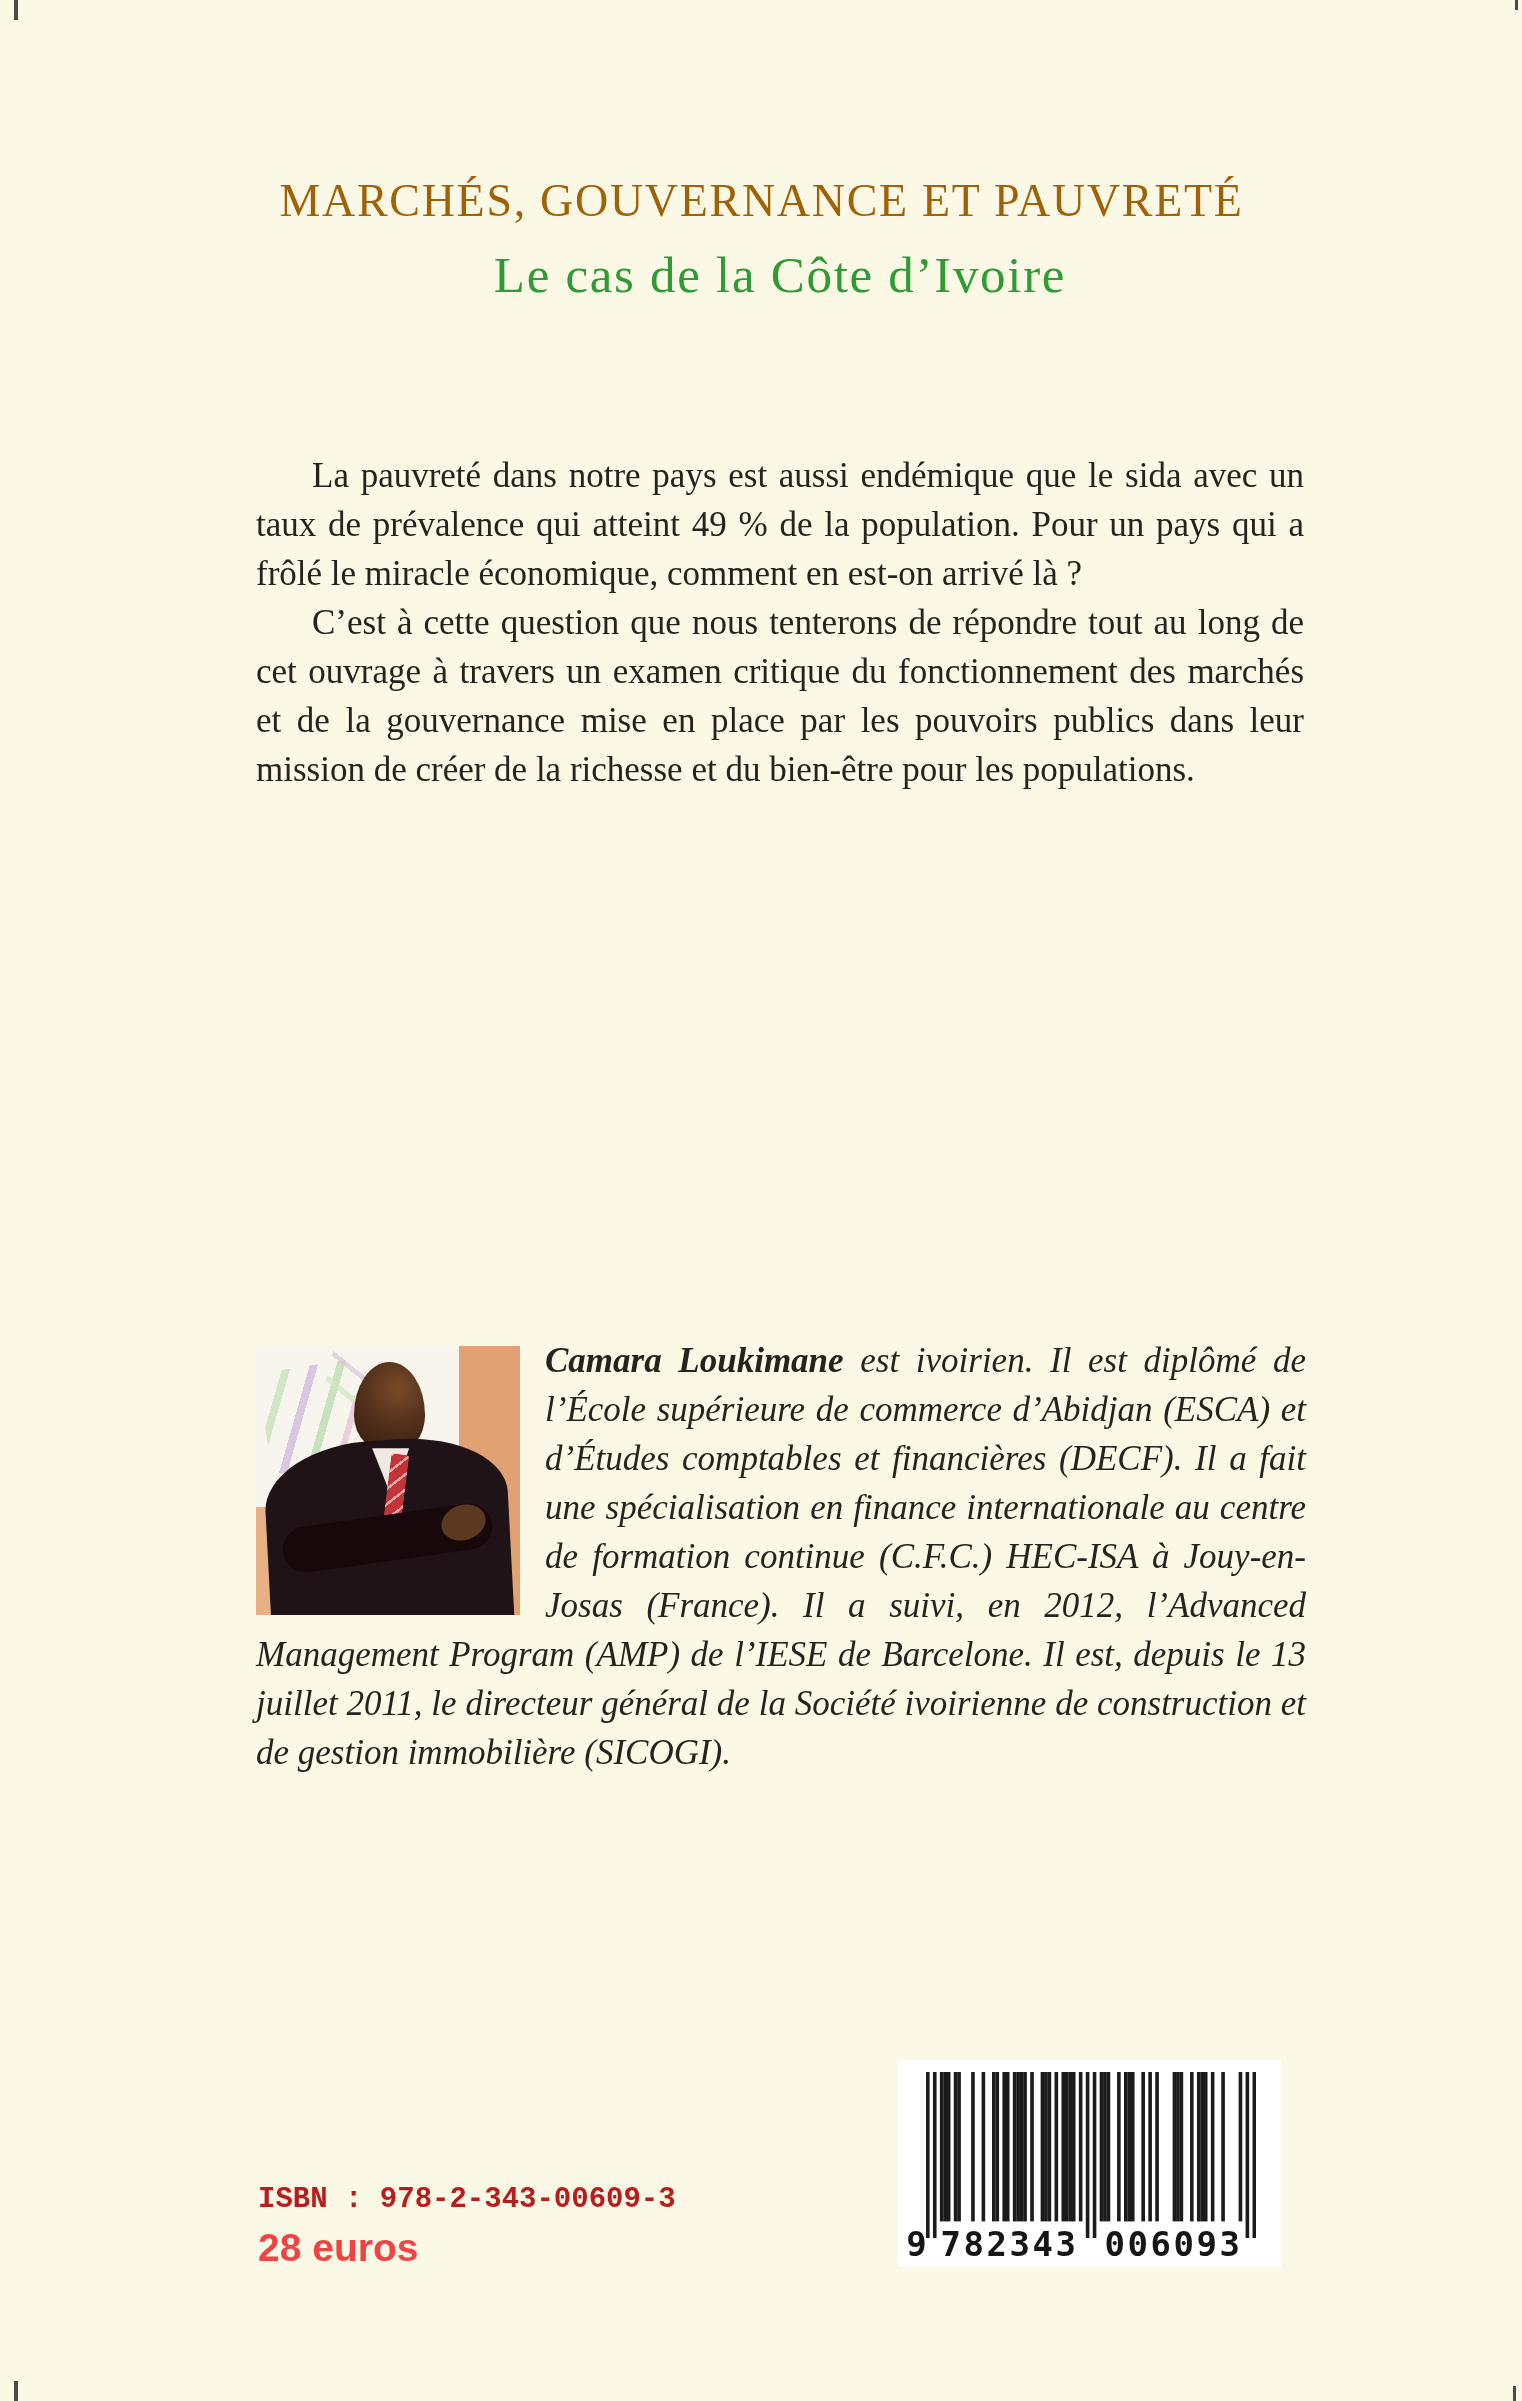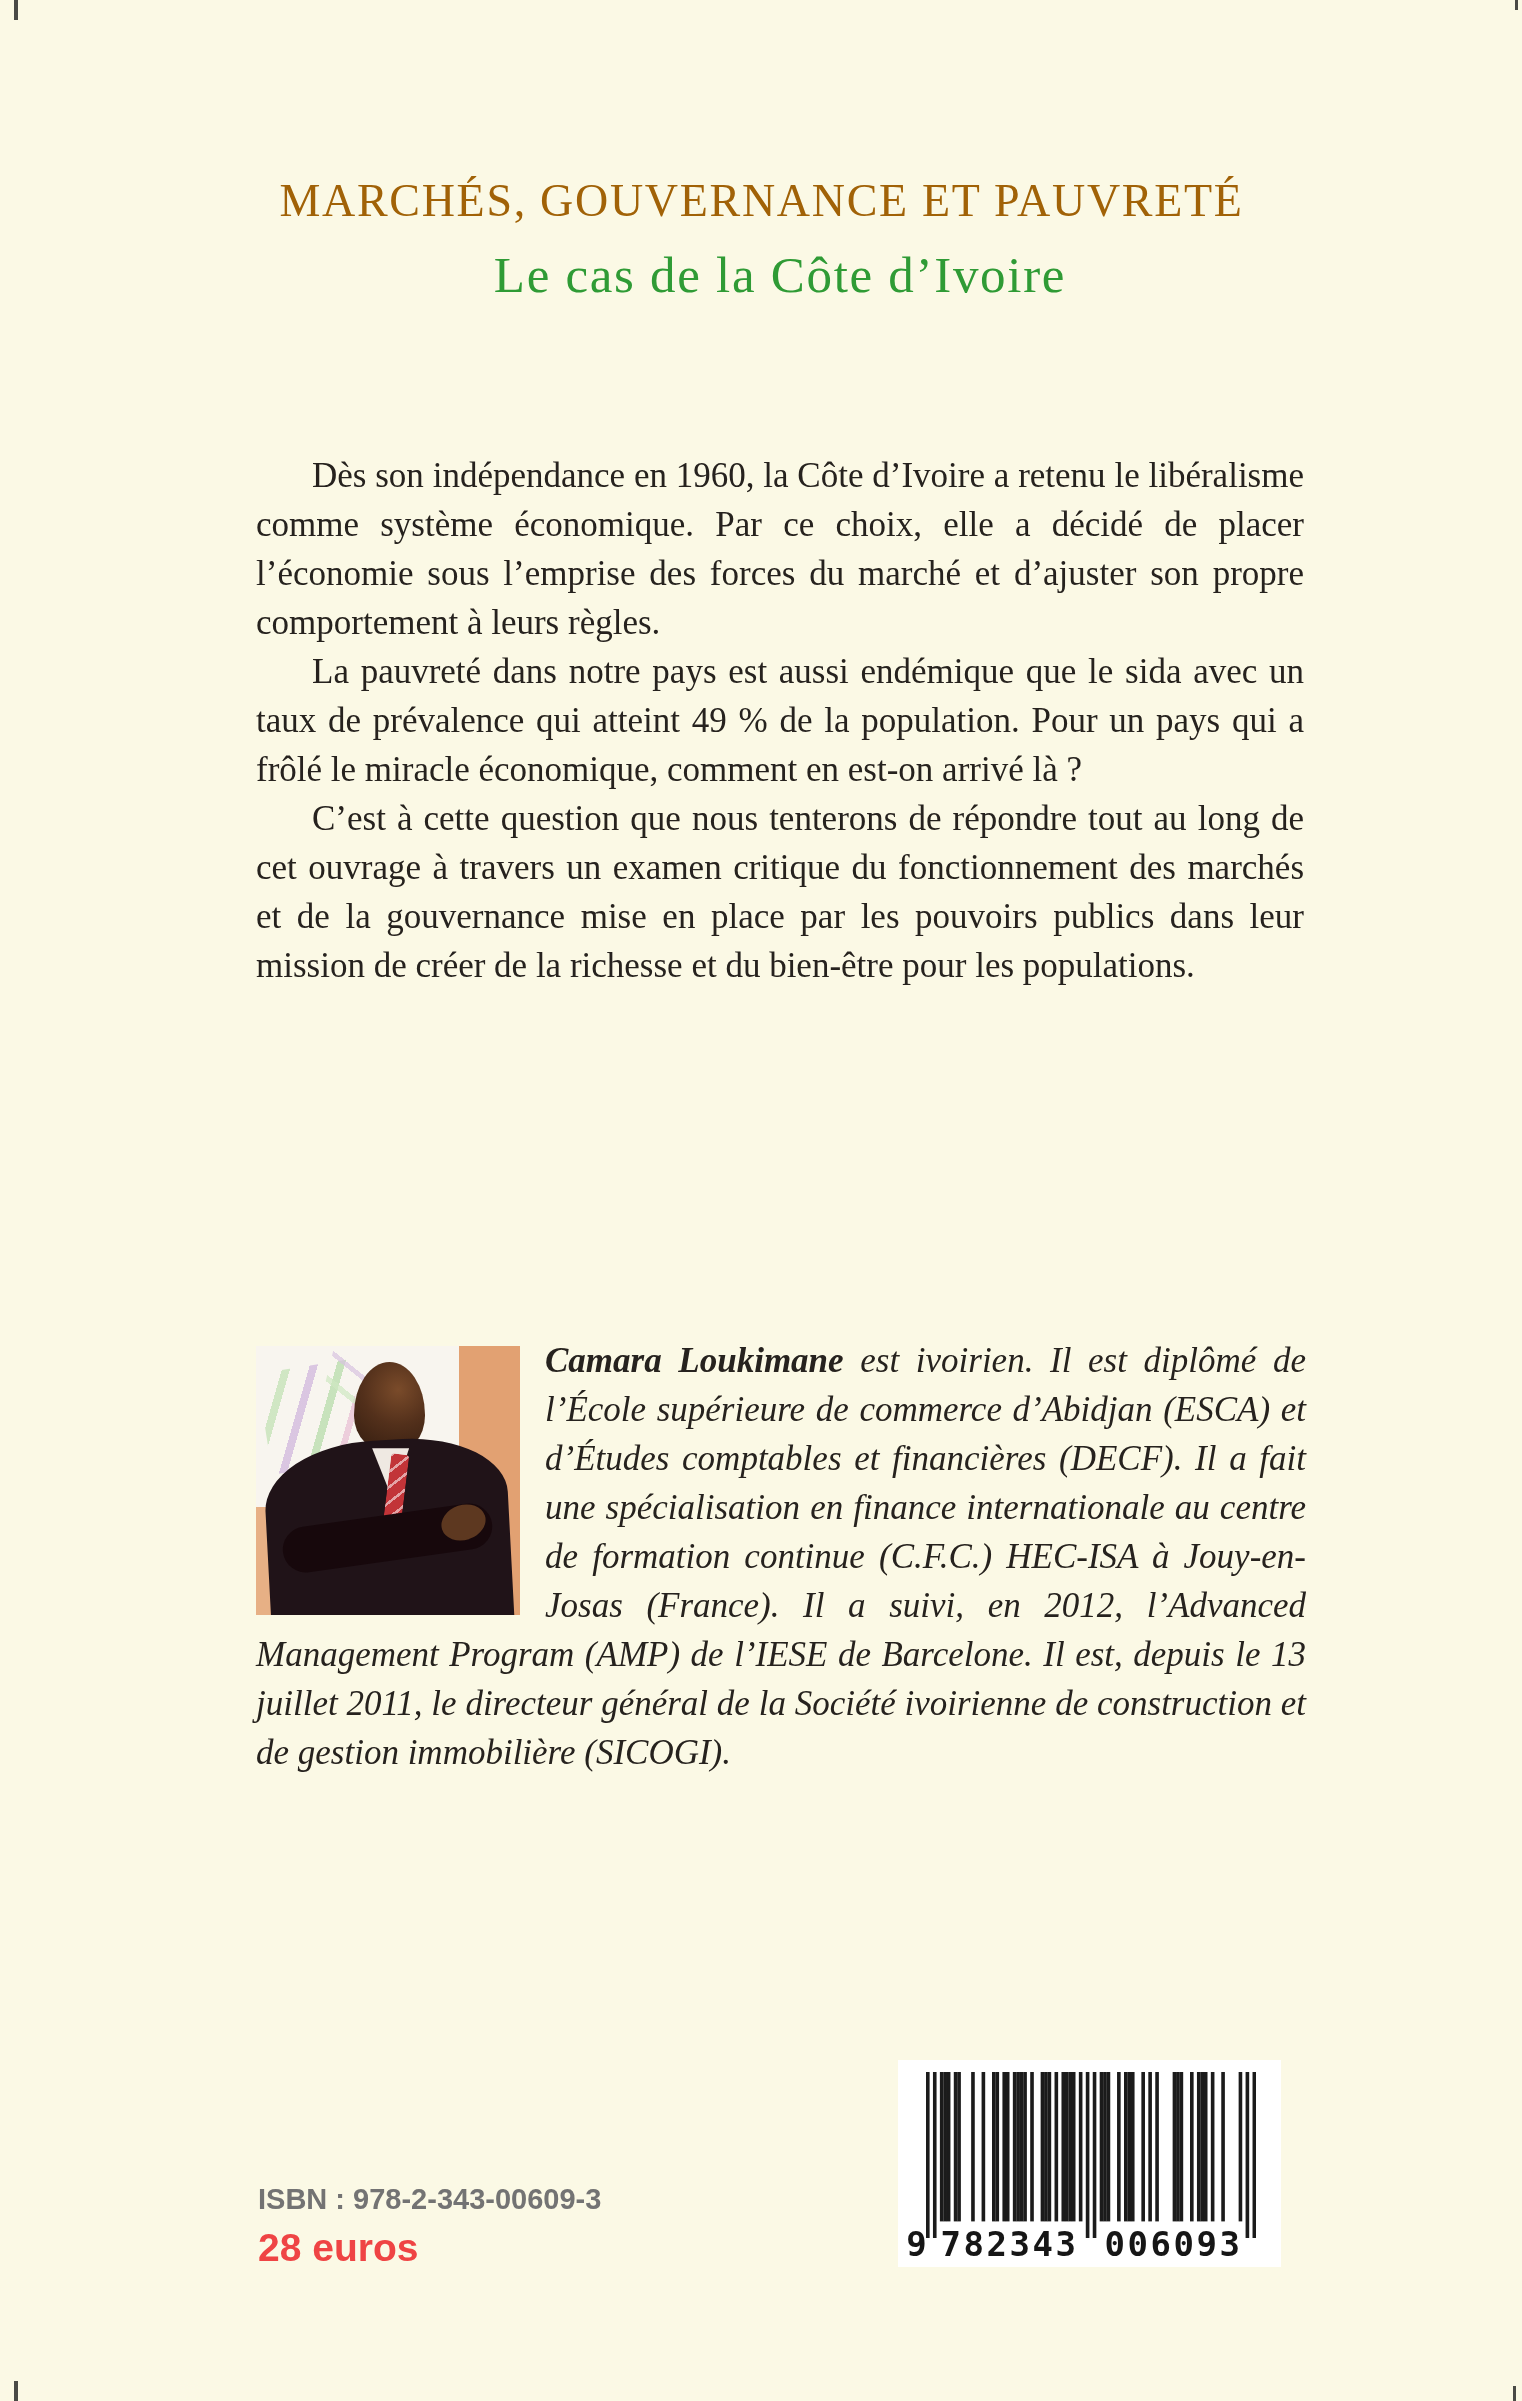--- a/index.html
+++ b/index.html
@@ -64,21 +64,21 @@
   .ph-tie{position:absolute;left:49.5%;top:40%;width:7%;height:27%;background:#C23438;
     transform:rotate(7deg);border-radius:3.4px;
     background-image:repeating-linear-gradient(135deg, rgba(255,255,255,.55) 0 2.5px, transparent 2.5px 12px);}
   .ph-arm{position:absolute;left:10%;top:63%;width:80%;height:17%;background:#17080C;
     transform:rotate(-8deg);border-radius:34px;}
   .ph-hand{position:absolute;right:13%;top:59%;width:17%;height:13%;background:#5D3820;
     border-radius:50%;transform:rotate(-18deg);}
 
   .isbn{
     position:absolute;left:258px;top:2183px;
-    font-family:Liberation Sans, sans-serif;font-size:29px;font-weight:bold;color:#737373;
+    font-family:Liberation Mono, monospace;font-size:29px;font-weight:bold;color:#b91c1c;
   }
   .price{
     position:absolute;left:258px;top:2226px;
     font-family:"Liberation Sans", sans-serif;font-size:39px;font-weight:bold;color:#ef4444;
   }
 
   .barcode-box{
     position:absolute;left:898px;top:2060px;width:383px;height:207px;background:#FFFFFF;
   }
   .barcode-bars{position:absolute;left:28px;top:12px;width:330px;height:166px;}
@@ -98,21 +98,20 @@
 
   <div class="tick tick-tl"></div>
   <div class="tick tick-tr"></div>
   <div class="tick tick-bl"></div>
   <div class="tick tick-br"></div>
 
   <h1 class="title">MARCHÉS, GOUVERNANCE ET PAUVRETÉ</h1>
   <h2 class="subtitle">Le cas de la Côte d’Ivoire</h2>
 
   <div class="synopsis">
-    <p>Dès son indépendance en 1960, la Côte d’Ivoire a retenu le libéralisme comme système économique. Par ce choix, elle a décidé de placer l’économie sous l’emprise des forces du marché et d’ajuster son propre comportement à leurs règles.</p>
     <p>La pauvreté dans notre pays est aussi endémique que le sida avec un taux de prévalence qui atteint 49 % de la population. Pour un pays qui a frôlé le miracle économique, comment en est-on arrivé là ?</p>
     <p>C’est à cette question que nous tenterons de répondre tout au long de cet ouvrage à travers un examen critique du fonctionnement des marchés et de la gouvernance mise en place par les pouvoirs publics dans leur mission de créer de la richesse et du bien-être pour les populations.</p>
   </div>
 
   <div class="bio">
     <div class="photo">
       <div class="ph-map">
         <div class="ph-sq1"></div>
         <div class="ph-sq2"></div>
       </div>

